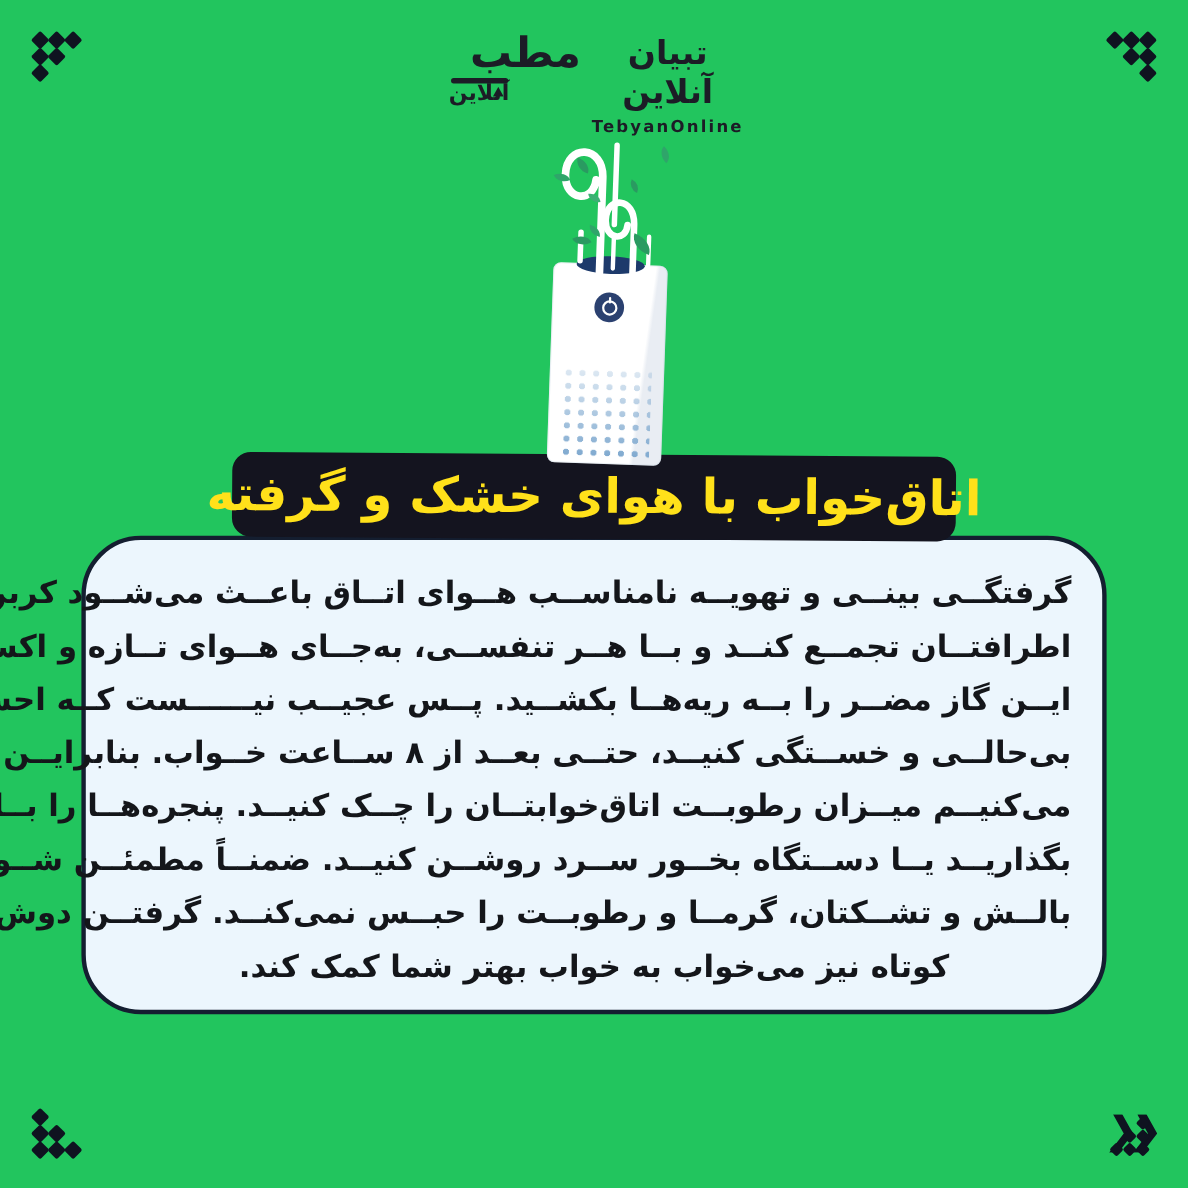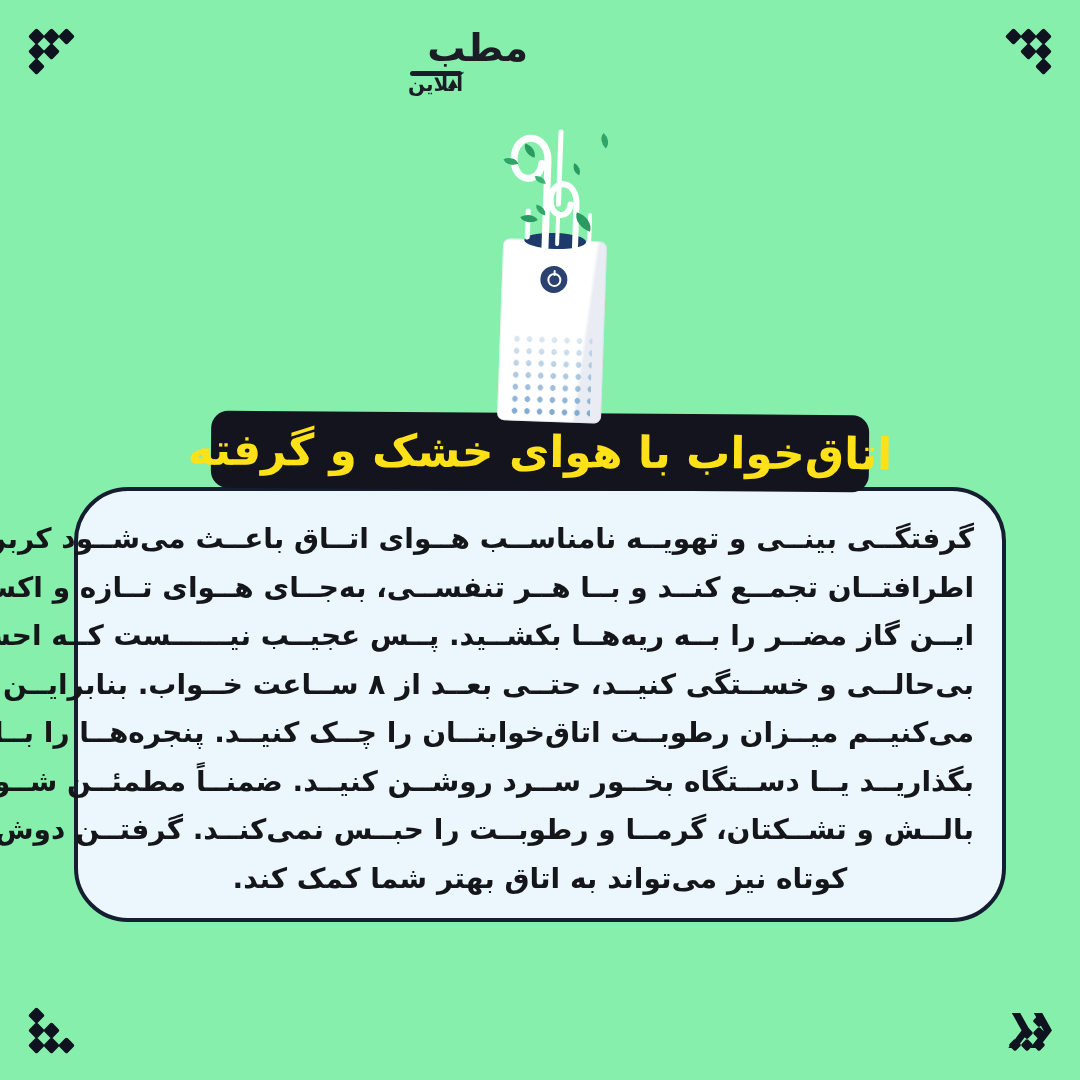--- a/index.html
+++ b/index.html
@@ -1,17 +1,17 @@
 <!DOCTYPE html>
 <html lang="fa"><head>
 <meta charset="utf-8">
 <style>
   html,body{margin:0;padding:0;}
   body{font-family:"DejaVu Sans",sans-serif;}
-  #canvas{position:relative;width:1080px;height:1080px;background:#86efac;overflow:hidden;}
+  #canvas{position:relative;width:1080px;height:1080px;background:#22c55e;overflow:hidden;}
 
   
   .orn{position:absolute;display:grid;grid-template-columns:repeat(3,13px);grid-auto-rows:13px;gap:2px;}
   .orn i{display:block;}
   .orn i.on{background:#0f1320;transform:rotate(45deg) scale(.92);border-radius:2px;}
   .orn-tl{left:30px;top:30px;}
   .orn-tr{right:30px;top:30px;}
   .orn-bl{left:30px;bottom:28px;}
   .orn-br{grid-template-columns:repeat(3,10px);grid-auto-rows:10px;gap:2px;}
 
@@ -93,20 +93,24 @@
       <i class="on"></i>
       <i class="on"></i>
   </div>
 
   <div class="matab">
     <span class="m1">مطب</span>
     <span class="tail"></span>
     <span class="uparrow"></span>
     <span class="m2">آنلاین</span>
   </div>
+  <div class="tebyan">
+    <div class="t1">تبیان آنلاین</div>
+    <div class="t2">TebyanOnline</div>
+  </div>
 
   <div class="purifier">
     <div class="device">
       <span class="vent"></span>
       <span class="pwr"></span>
       <span class="dots"></span>
     </div>
     <svg class="swirls" width="130" height="140" viewBox="0 0 130 140">
       <g fill="none" stroke="#ffffff" stroke-linecap="round">
         <path d="M52,136 L52,50 C52,20 18,20 18,48 C18,72 44,74 46,52" stroke-width="7"></path>
@@ -133,21 +137,21 @@
 
   <div class="card">
     <div class="txt">
       <div class="bline">گرفتگــی بینــی و تهویــه نامناســب هــوای اتــاق باعــث می‌شــود کربن‌دی‌اکســید در</div>
       <div class="bline">اطرافتــان تجمــع کنــد و بــا هــر تنفســی، به‌جــای هــوای تــازه و اکســیژن‌دار،</div>
       <div class="bline">ایــن گاز مضــر را بــه ریه‌هــا بکشــید. پــس عجیــب نیــــــست کــه احســاس</div>
       <div class="bline">بی‌حالــی و خســتگی کنیــد، حتــی بعــد از ۸ ســاعت خــواب. بنابرایــن توصیــه</div>
       <div class="bline">می‌کنیــم میــزان رطوبــت اتاق‌خوابتــان را چــک کنیــد. پنجره‌هــا را بــاز</div>
       <div class="bline">بگذاریــد یــا دســتگاه بخــور ســرد روشــن کنیــد. ضمنــاً مطمئــن شــوید کــه</div>
       <div class="bline">بالــش و تشــکتان، گرمــا و رطوبــت را حبــس نمی‌کنــد. گرفتــن دوش آب گــرم</div>
-      <div class="bline">کوتاه نیز می‌تواند به اتاق بهتر شما کمک کند.</div>
+      <div class="bline">کوتاه نیز می‌خواب به خواب بهتر شما کمک کند.</div>
     </div>
   </div>
 
   <div class="footer-right">
     <div class="chevs">
       <span class="chev"></span>
         <span class="chev"></span>
     </div>
     <div class="orn orn-br">
       <i></i>

